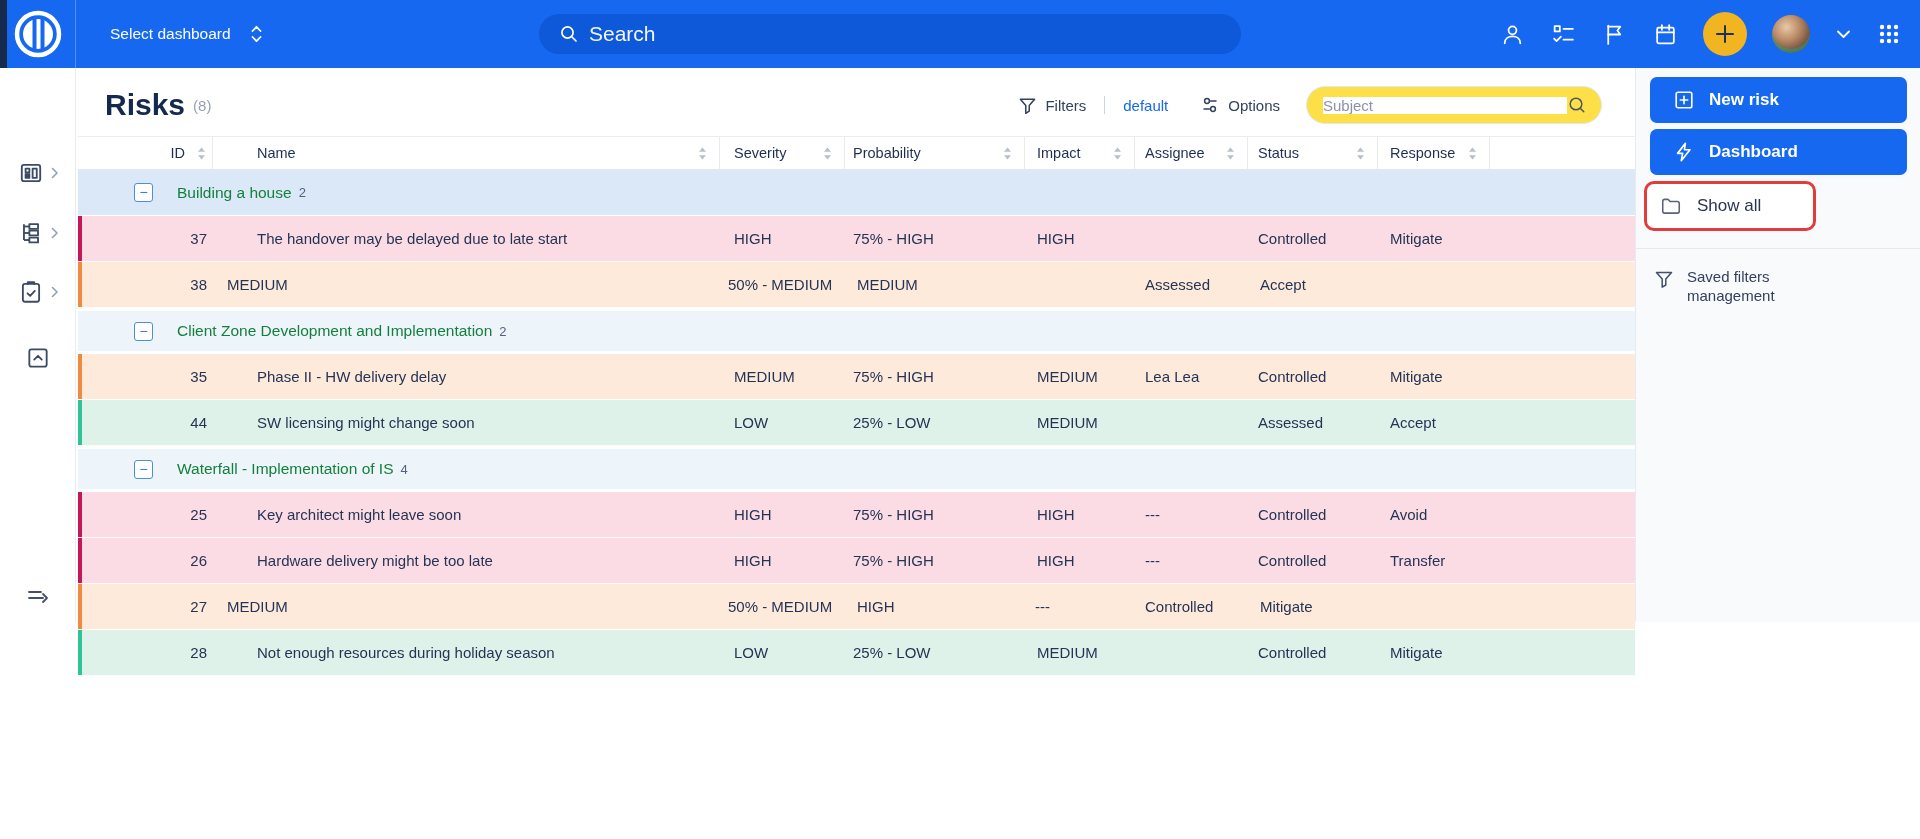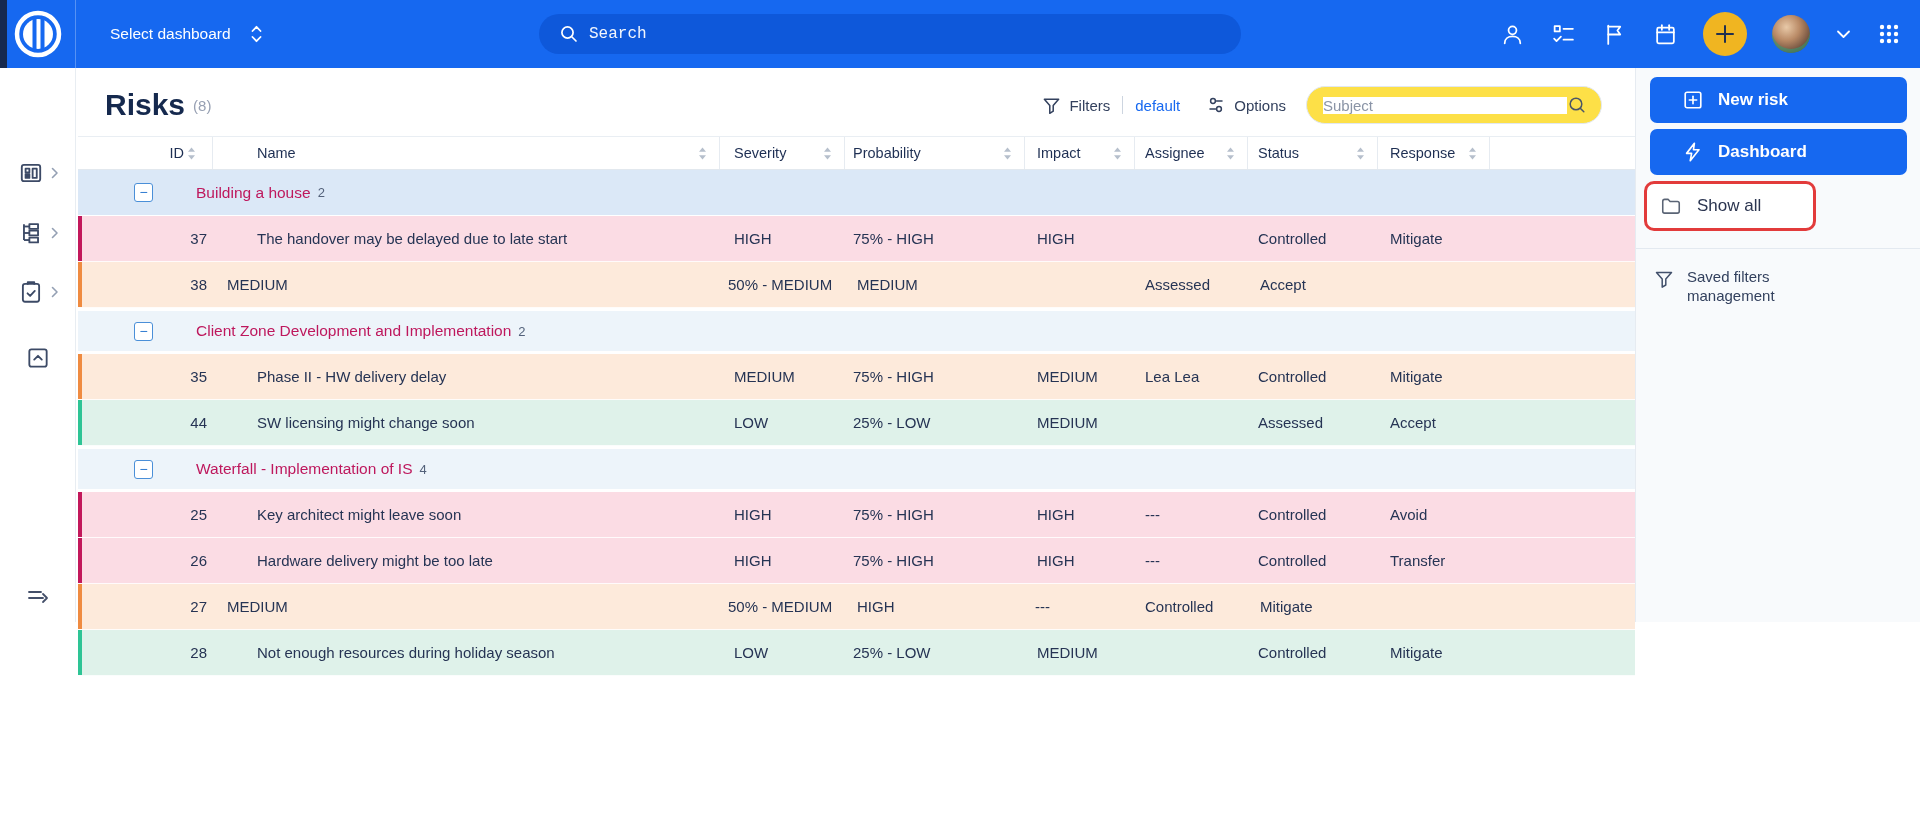--- a/index.html
+++ b/index.html
@@ -13,80 +13,80 @@
   html,body{width:1920px;height:839px;overflow:hidden}
   body{font-family:"Liberation Sans",sans-serif;background:#fff;color:#263454}
   .app{display:flex;flex-direction:column;width:1920px;height:622px}
 
   
   .topbar{position:relative;height:68px;background:var(--blue);flex:0 0 68px;display:flex;align-items:center}
   .topbar::before{content:'';position:absolute;left:0;top:0;bottom:0;width:7px;background:#16294e}
   .logo-block{position:relative;width:76px;height:68px;display:flex;align-items:center;justify-content:center;border-right:1px solid rgba(255,255,255,.28);cursor:pointer}
   .select-dash{display:flex;align-items:center;gap:18px;margin-left:34px;color:#fff;font-size:15.5px;cursor:pointer}
   .search-pill{position:absolute;left:539px;top:14px;width:702px;height:40px;background:var(--blue-dark);border-radius:20px;display:flex;align-items:center;padding-left:20px;gap:10px}
-  .search-pill input{background:transparent;border:none;outline:none;color:#86efac;font-size:16px;font-family:Liberation Mono, monospace;width:560px}
+  .search-pill input{background:transparent;border:none;outline:none;color:#86efac;font-size:21px;font-family:Liberation Sans, sans-serif;width:560px}
   .search-pill input::placeholder{color:rgba(255,255,255,.95)}
   .top-icons{position:absolute;right:18px;top:0;height:68px;display:flex;align-items:center;gap:25px}
   .tico{display:flex;align-items:center;justify-content:center;width:26px;height:26px;cursor:pointer}
   .fab{width:44px;height:44px;border-radius:50%;background:var(--yellow);display:flex;align-items:center;justify-content:center;cursor:pointer;border:none}
   .avatar{width:38px;height:38px;border-radius:50%;cursor:pointer;background:radial-gradient(circle at 38% 32%,#e8c9a8 0%,#b98a66 38%,#6d4f3e 72%,#474538 100%);box-shadow:inset 0 -4px 0 rgba(46,160,120,.55);filter:blur(.4px)}
 
   
   .body{display:flex;flex:1;min-height:0}
 
   
   .lsb{position:relative;width:76px;flex:0 0 76px;background:#fff;border-right:1px solid #e8edf2}
   .lsb-item{position:absolute;left:0;width:76px;display:flex;align-items:center;justify-content:center;gap:5px;cursor:pointer;color:#3c4a66}
   .lsb-item .chev{color:#94a0b4;margin-left:2px}
   .lsb-bottom{position:absolute;left:0;bottom:14px;width:76px;display:flex;justify-content:center;cursor:pointer;color:#44506a}
 
   
   .main{position:relative;flex:1;background:#fff;min-width:0}
   .page-head{display:flex;align-items:center;height:64px;padding:10px 33px 0 29px}
   .page-title{font-size:30px;font-weight:700;color:var(--navy)}
   .page-count{font-size:15px;color:#97a0b3;margin-left:8px;font-weight:400}
-  .head-controls{margin-left:auto;display:flex;align-items:center;gap:12px}
+  .head-controls{margin-left:auto;display:flex;align-items:center;gap:18px}
   .hc-item{display:flex;align-items:center;gap:8px;font-size:15px;color:#33415e;cursor:pointer}
   .hc-div{width:1px;height:18px;background:#cdd5e0}
   .hc-link{color:var(--blue);font-weight:500;font-size:15px;cursor:pointer}
   .subject-pill{display:flex;align-items:center;width:296px;height:38px;border:1px solid #e2e8f0;border-radius:19px;background:#fde047;padding:0 14px 0 16px;margin-left:8px}
   .subject-pill input{flex:1;border:none;outline:none;font-size:15px;color:#33415e;font-family:"Liberation Sans",sans-serif}
   .subject-pill input::placeholder{color:#8a94a6}
 
   
   .rtable{margin:4px 0 0 2px}
   .grid{display:grid;grid-template-columns:77px 58px 507px 125px 180px 110px 113px 130px 112px 1fr;align-items:stretch}
   .thead{height:34px;border-top:1px solid #e9eef3;border-bottom:1px solid #e2e8ee;background:#fff}
   .th{display:flex;align-items:center;font-size:14.5px;font-weight:500;color:#1e2f53;padding-right:12px;cursor:pointer}
   .th.divr{border-right:1px solid #e6ebf1}
   .th .lbl{white-space:nowrap}
   .th .sort-icon{margin-left:auto}
-  .th--id{justify-content:flex-end;gap:3px;padding-right:16px}
+  .th--id{justify-content:flex-end;gap:12px;padding-right:6px}
   .th--id .sort-icon{margin-left:0}
   .trow{height:46px;position:relative}
   .td{display:flex;align-items:center;font-size:15px;color:var(--rowtext);white-space:nowrap;overflow:hidden}
   .td--id{justify-content:flex-end;padding-right:6px}
   .c2{padding-left:44px}.c3{padding-left:14px}.c4{padding-left:8px}.c5{padding-left:12px}
   .c6{padding-left:10px}.c7{padding-left:10px}.c8{padding-left:12px}
   .row--high{background:var(--pink)}.row--medium{background:var(--peach)}.row--low{background:var(--mint)}
   .trow.data{border-bottom:1px solid rgba(255,255,255,.85);cursor:pointer}
   .trow.data::before{content:'';position:absolute;left:0;top:0;bottom:0;width:4px}
   .row--high::before{background:var(--pink-s)}
   .row--medium::before{background:var(--peach-s)}
   .row--low::before{background:var(--mint-s)}
   .group{display:flex;align-items:center;padding-left:56px}
   .group--strong{background:var(--gstrong);border-bottom:1px solid #fff}
   .group--light{background:var(--glight);border-top:3px solid #fff;border-bottom:3px solid #fff}
   .collapse{width:19px;height:19px;border:1.5px solid #4a8fd8;border-radius:3px;background:#fff;color:#2f7bd0;font-size:14px;line-height:15px;cursor:pointer;display:flex;align-items:center;justify-content:center;padding:0}
-  .gtitle{margin-left:43px;font-size:15.5px;color:#be185d}
+  .gtitle{margin-left:24px;font-size:15.5px;color:#15803d}
   .gcount{margin-left:7px;font-size:13px;color:#53617a}
 
   
   .rpanel{position:relative;width:285px;flex:0 0 285px;background:var(--panel);border-left:1px solid #e6ebf1;padding:9px 14px 0 14px}
-  .rbtn{display:flex;align-items:center;gap:14px;width:257px;height:46px;background:var(--blue);border:none;border-radius:7px;color:#fff;font-size:17px;font-weight:700;font-family:"Liberation Sans",sans-serif;padding:0 0 0 32px;cursor:pointer;margin-bottom:6px}
+  .rbtn{display:flex;align-items:center;gap:14px;width:257px;height:46px;background:var(--blue);border:none;border-radius:7px;color:#fff;font-size:17px;font-weight:700;font-family:"Liberation Sans",sans-serif;padding:0 0 0 23px;cursor:pointer;margin-bottom:6px}
   .show-all{display:flex;align-items:center;gap:15px;width:172px;height:50px;margin:5px 0 0 -6px;background:#fff;border:3px solid var(--red);border-radius:10px;padding-left:13px;cursor:pointer;color:#2b3550;font-size:17px}
   .rp-div{border-top:1px solid #e3e9f0;margin:17px -14px 0 -14px}
   .saved-filters{display:flex;align-items:flex-start;gap:13px;margin-top:18px;padding-left:4px;cursor:pointer;color:#33415e;font-size:15px;line-height:19px;width:200px}
   .saved-filters svg{flex:0 0 auto;margin-top:2px}
   .rp-bottom{position:absolute;left:0;right:0;bottom:0;height:58px;border-top:1px solid #e3e9f0;display:flex;align-items:stretch}
   .exports{flex:1;display:flex;align-items:center;gap:9px;padding-left:21px;font-size:15.5px;color:#2d3a55;cursor:pointer}
   .collapse-box{width:84px;border-left:1px solid #e3e9f0;display:flex;align-items:center;justify-content:center;color:#44506a;cursor:pointer}
 </style>
 </head>
 <body>

